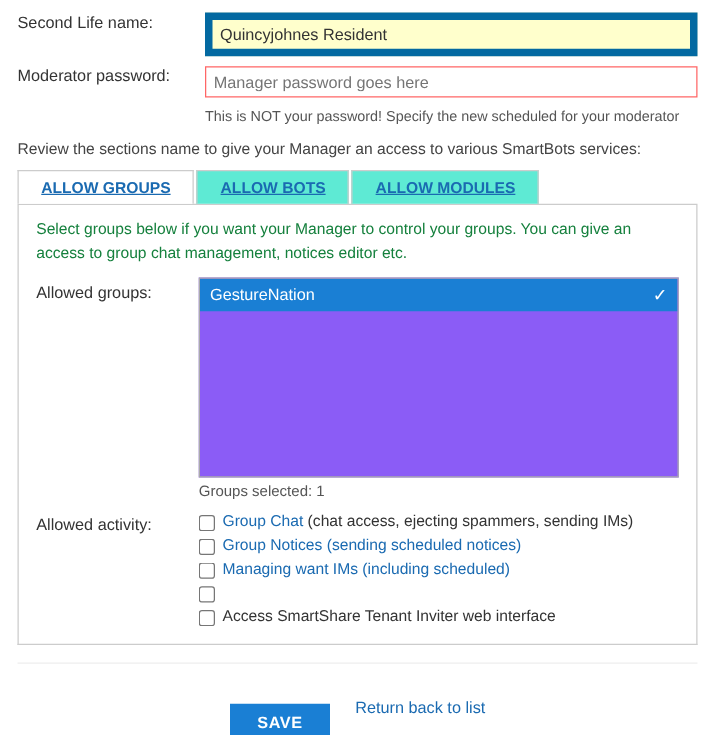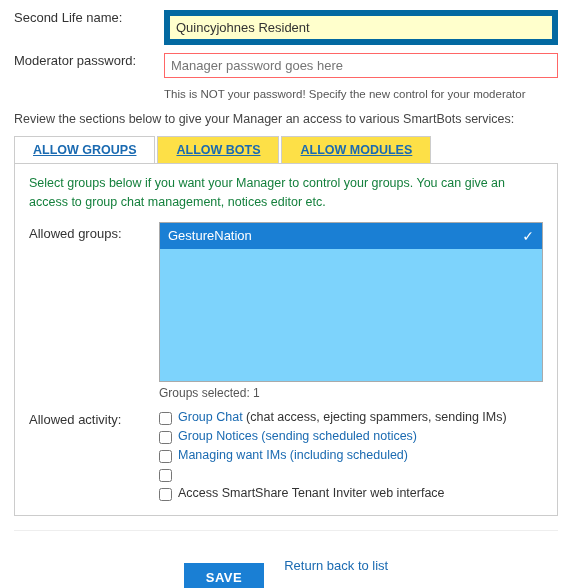--- a/index.html
+++ b/index.html
@@ -59,21 +59,21 @@
     }
     .tab {
       padding: 6px 18px;
       font-size: 12.5px;
       font-weight: bold;
       color: #1a6ab1;
       text-decoration: underline;
       cursor: pointer;
       border: 1px solid #ccc;
       border-bottom: none;
-      background: #fde047;
+      background: #5eead4;
       margin-right: 2px;
       user-select: none;
     }
     .tab.active {
       background: #fff;
       color: #1a6ab1;
     }
     .tab-content {
       border: 1px solid #ccc;
       border-top: none;
@@ -97,21 +97,21 @@
       color: #333;
       padding-top: 4px;
     }
     .groups-list-container {
       flex: 1;
     }
     .groups-list {
       border: 1px solid #aaa;
       height: 160px;
       overflow-y: auto;
-      background: #7dd3fc;
+      background: #8b5cf6;
     }
     .group-item {
       display: flex;
       align-items: center;
       justify-content: space-between;
       padding: 5px 8px;
       font-size: 13px;
       cursor: pointer;
     }
     .group-item.selected {
@@ -191,23 +191,23 @@
   <div class="field-row">
     <label class="field-label">Second Life name:</label>
     <input class="field-input sl-name" type="text" value="Quincyjohnes Resident" style="">
   </div>
 
   <div class="field-row">
     <label class="field-label">Moderator password:</label>
     <input class="field-input mod-password" type="text" placeholder="Manager password goes here" style="">
   </div>
 
-  <div class="helper-text">This is NOT your password! Specify the new control for your moderator</div>
-
-  <div class="review-text">Review the sections below to give your Manager an access to various SmartBots services:</div>
+  <div class="helper-text">This is NOT your password! Specify the new scheduled for your moderator</div>
+
+  <div class="review-text">Review the sections name to give your Manager an access to various SmartBots services:</div>
 
   <div class="tabs-row">
     <div class="tab active">ALLOW GROUPS</div>
     <div class="tab">ALLOW BOTS</div>
     <div class="tab">ALLOW MODULES</div>
   </div>
 
   <div class="tab-content">
 
     <div class="section-desc">Select groups below if you want your Manager to control your groups. You can give an access to group chat management, notices editor etc.</div>

